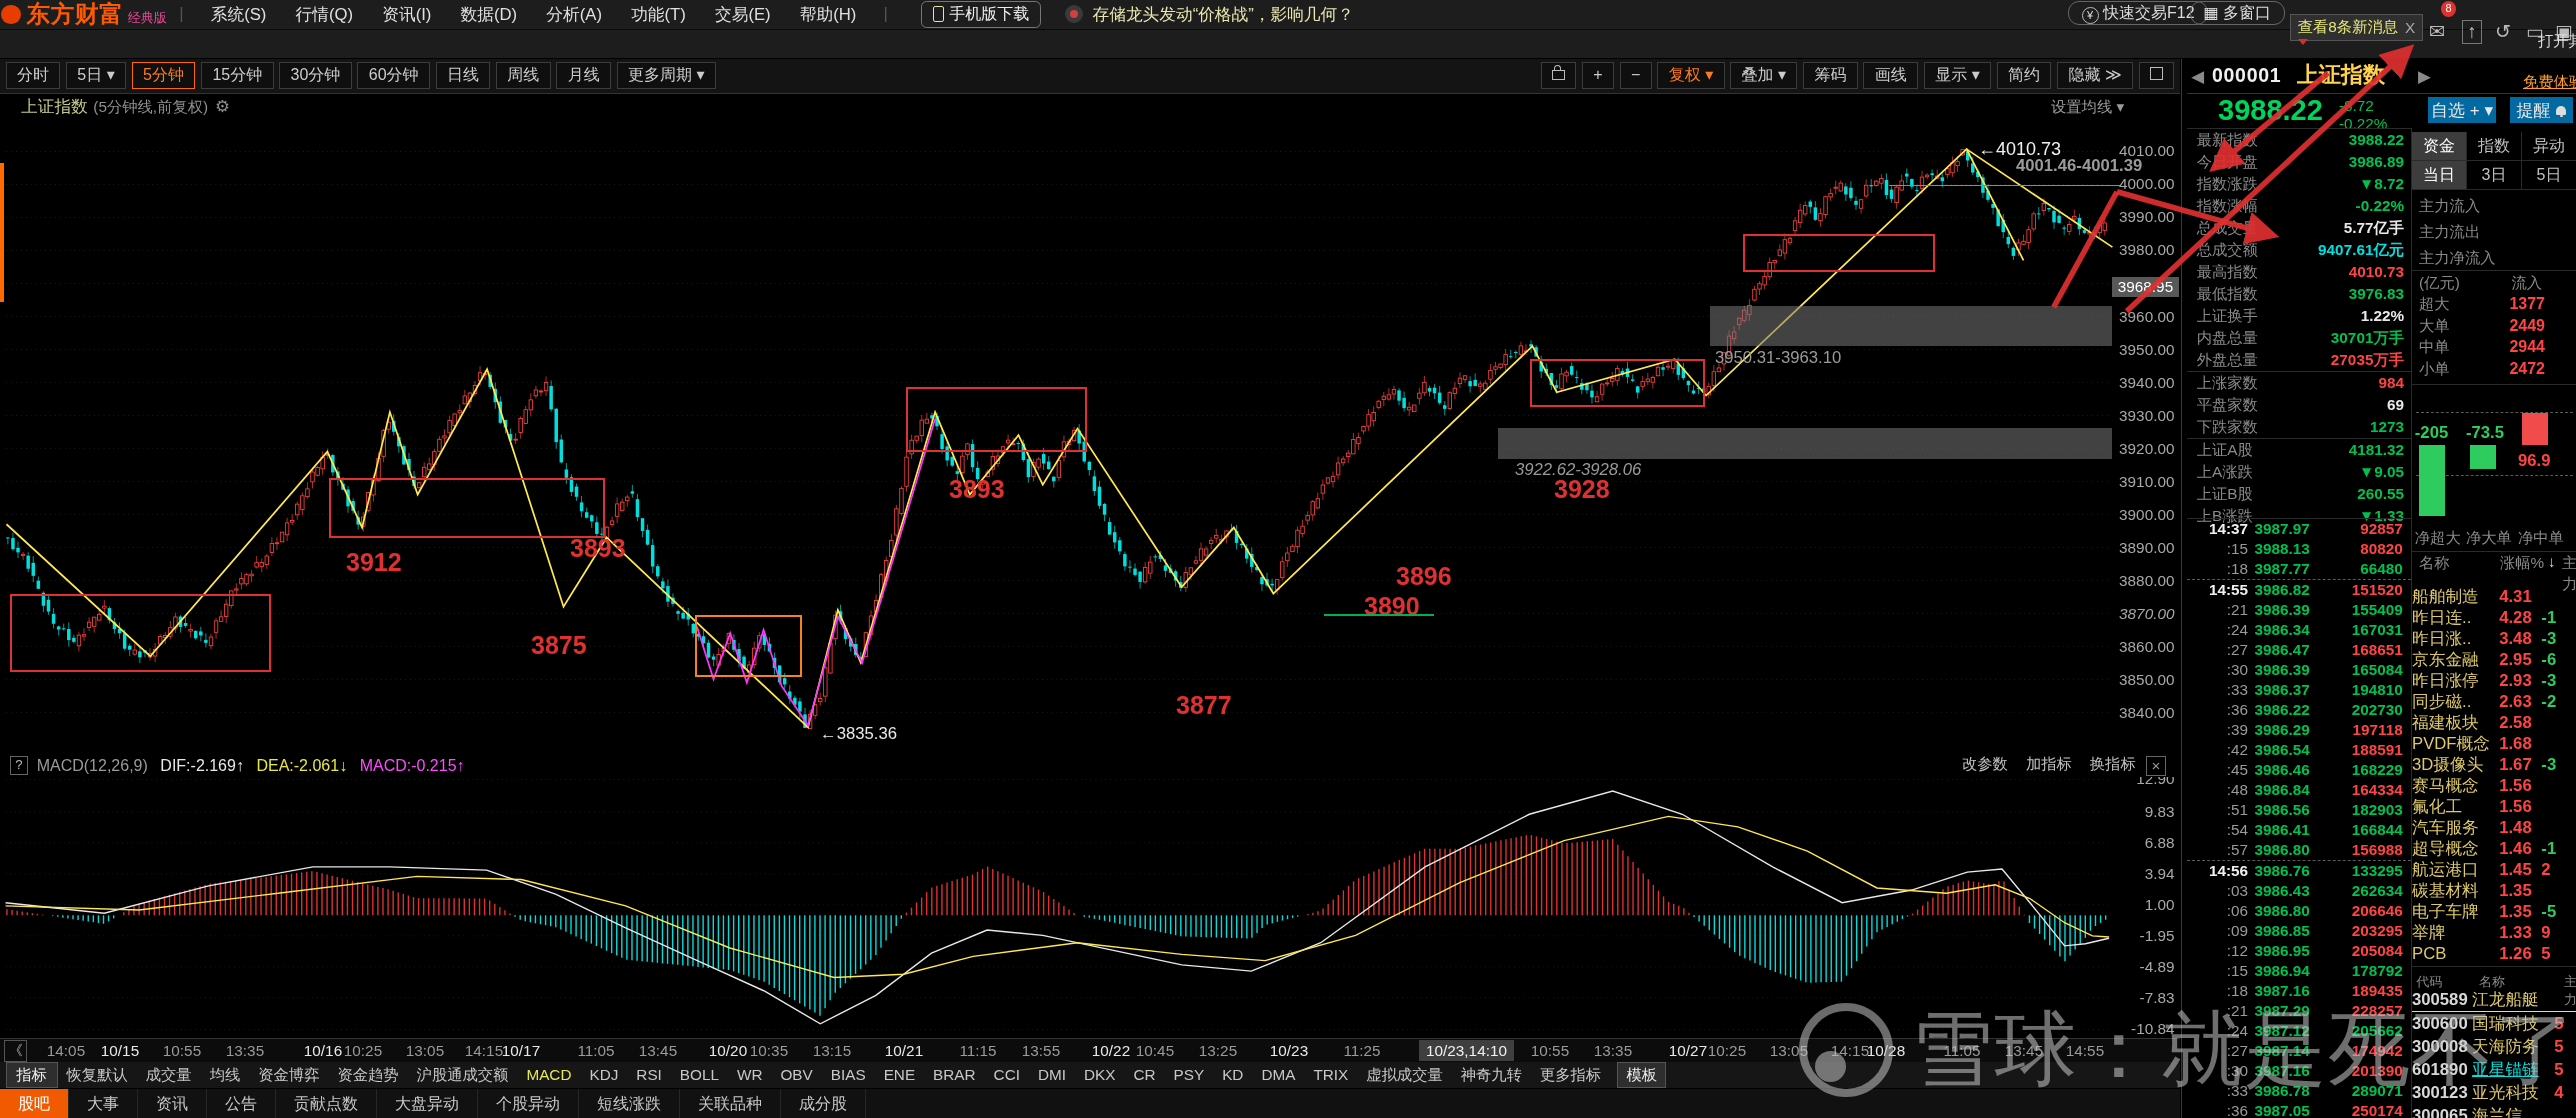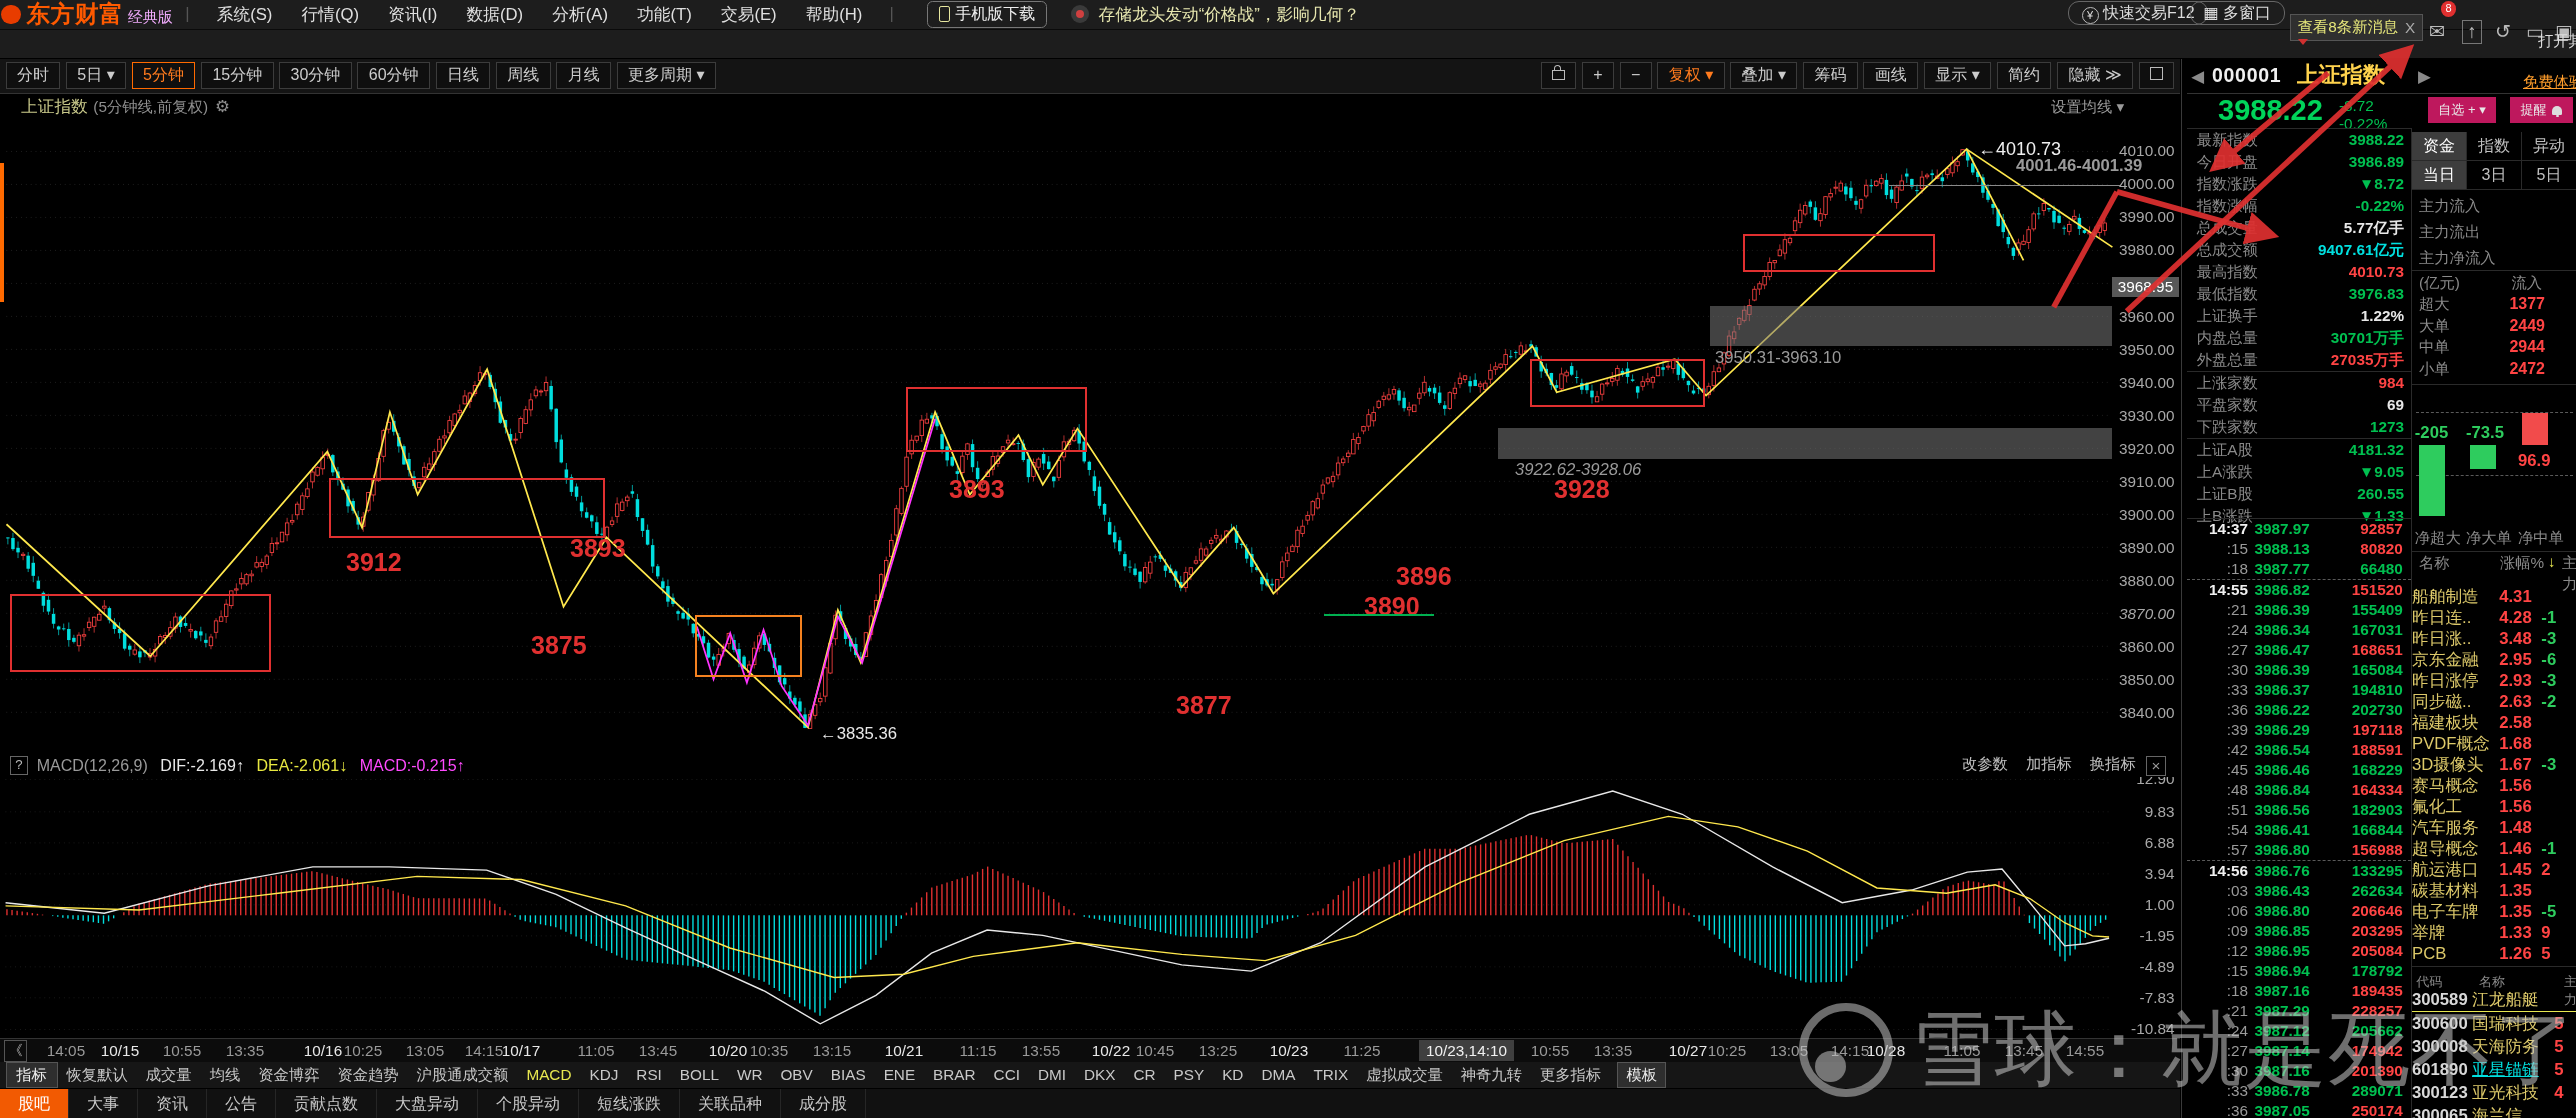--- a/index.html
+++ b/index.html
@@ -4,21 +4,21 @@
 <style>
   html,body{margin:0;padding:0;background:#000;overflow:hidden}
   #app{position:relative;width:2576px;height:1118px;background:#000;overflow:hidden;
        font-family:"Liberation Sans","DejaVu Sans",sans-serif;color:#ccc;font-size:15.3px}
   .abs{position:absolute}
   
   #topbar{position:absolute;left:0;top:0;width:2576px;height:58px;background:#1d1d1d;z-index:20}
   #row1{height:28.5px;display:flex;align-items:center;border-bottom:0.7px solid #0a0a0a}
   #logoMark{width:19.5px;height:19.5px;border-radius:50%;background:#e83c00;margin-left:1.4px;flex:none}
   #logoTxt{color:#ff5a00;font-size:23.6px;font-weight:bold;margin-left:5.6px;letter-spacing:0.7px;white-space:nowrap}
-  #logoBadge{color:#f0abfc;font-size:15px;margin:7px 0 0 4.2px;white-space:nowrap}
+  #logoBadge{color:#ec4899;font-size:13px;margin:7px 0 0 4.2px;white-space:nowrap}
   .vsep{color:#555;margin:0 12.5px;font-size:16.7px}
   #mainmenu{display:flex;align-items:center}
   .mitem{font-size:16.7px;color:#e0e0e0;margin:0 14.6px;white-space:nowrap;cursor:default}
   #mobileBtn{display:flex;align-items:center;border:0.7px solid #777;border-radius:5.6px;padding:2.1px 11px;margin-left:21px;color:#eee;font-size:16px;white-space:nowrap}
   .phoneIco{display:inline-block;width:8.3px;height:14px;border:1.4px solid #e8e8a0;border-radius:2.1px;margin-right:5.6px}
   #newsIco{width:18px;height:18px;border-radius:50%;background:#3a3a3a;margin-left:23.6px;position:relative;flex:none}
   #newsIco:after{content:"";position:absolute;left:4.9px;top:4.9px;width:8.3px;height:8.3px;border-radius:50%;background:#d04040}
   #ticker{color:#e8e8b0;font-size:16.7px;margin-left:9.7px;white-space:nowrap}
   .chromeBtn{border:0.7px solid #666;border-radius:11px;color:#ddd;font-size:16px;padding:2.1px 12.5px;white-space:nowrap}
   .yenIco{display:inline-block;width:15.3px;height:15.3px;border:0.7px solid #bbb;border-radius:50%;text-align:center;line-height:15.3px;font-size:11px;margin-right:4.2px}
@@ -83,21 +83,21 @@
   #rpDivider{position:absolute;left:2181px;top:58px;width:1.4px;height:1060px;background:#3a3a3a;z-index:7}
   #rp{position:absolute;left:2187px;top:59px;width:389px;height:1059px;background:#000;z-index:8;overflow:hidden}
   #rpHead{position:absolute;left:0;top:0;width:389px;height:34px;border-bottom:0.7px solid #333}
   #rpHead .arr{position:absolute;top:7px;color:#8a8a8a;font-size:16.7px}
   #rpCode{position:absolute;left:25px;top:4.9px;color:#f0f0f0;font-size:19.5px;font-weight:bold;letter-spacing:0.7px}
   #rpName{position:absolute;left:110px;top:1.4px;color:#ffd34d;font-size:22px;font-weight:bold;white-space:nowrap}
   #freeTrial{position:absolute;left:336px;top:12.5px;color:#ff9d2b;font-size:15.3px;text-decoration:underline;white-space:nowrap}
   #rpPrice{position:absolute;left:31px;top:35px;color:#00d45a;font-size:29px;font-weight:bold}
   #rpChg{position:absolute;left:152px;top:38px;color:#00c050;font-size:15.3px}
   #rpPct{position:absolute;left:152px;top:56px;color:#00c050;font-size:15.3px}
-  .rpBtn{position:absolute;top:38px;height:26.4px;background:#be185d;color:#e8e8e8;font-size:13px;display:flex;align-items:center;justify-content:center}
+  .rpBtn{position:absolute;top:38px;height:26.4px;background:#0369a1;color:#e8e8e8;font-size:17px;display:flex;align-items:center;justify-content:center}
   #watchBtn{left:241px;width:68px}
   #alertBtn{left:323px;width:63px}
   .bellIco{position:relative;display:inline-block;width:10.4px;height:9px;background:#ddd;border-radius:5.6px 5.6px 1.4px 1.4px;margin-left:5.6px}
   .bellIco:after{content:"";position:absolute;left:3.5px;bottom:-2.8px;width:3.5px;height:2.1px;background:#ddd;border-radius:1.4px}
   #quoteTable{position:absolute;left:0;top:69px;width:224px;height:391px;border-top:0.7px solid #2a2a2a}
   .qrow{height:22px;display:flex;align-items:center}
   .qrow.sep{border-top:0.7px solid #2a2a2a}
   .qrow .l{color:#8a8a8a;padding-left:9.7px;font-size:15.3px;white-space:nowrap}
   .qrow .v{flex:1;text-align:right;padding-right:7px;font-size:15.3px;font-weight:bold;white-space:nowrap}
   #tickList{position:absolute;left:0;top:459px;width:224px;height:600px;border-top:0.7px solid #2a2a2a;overflow:hidden}

